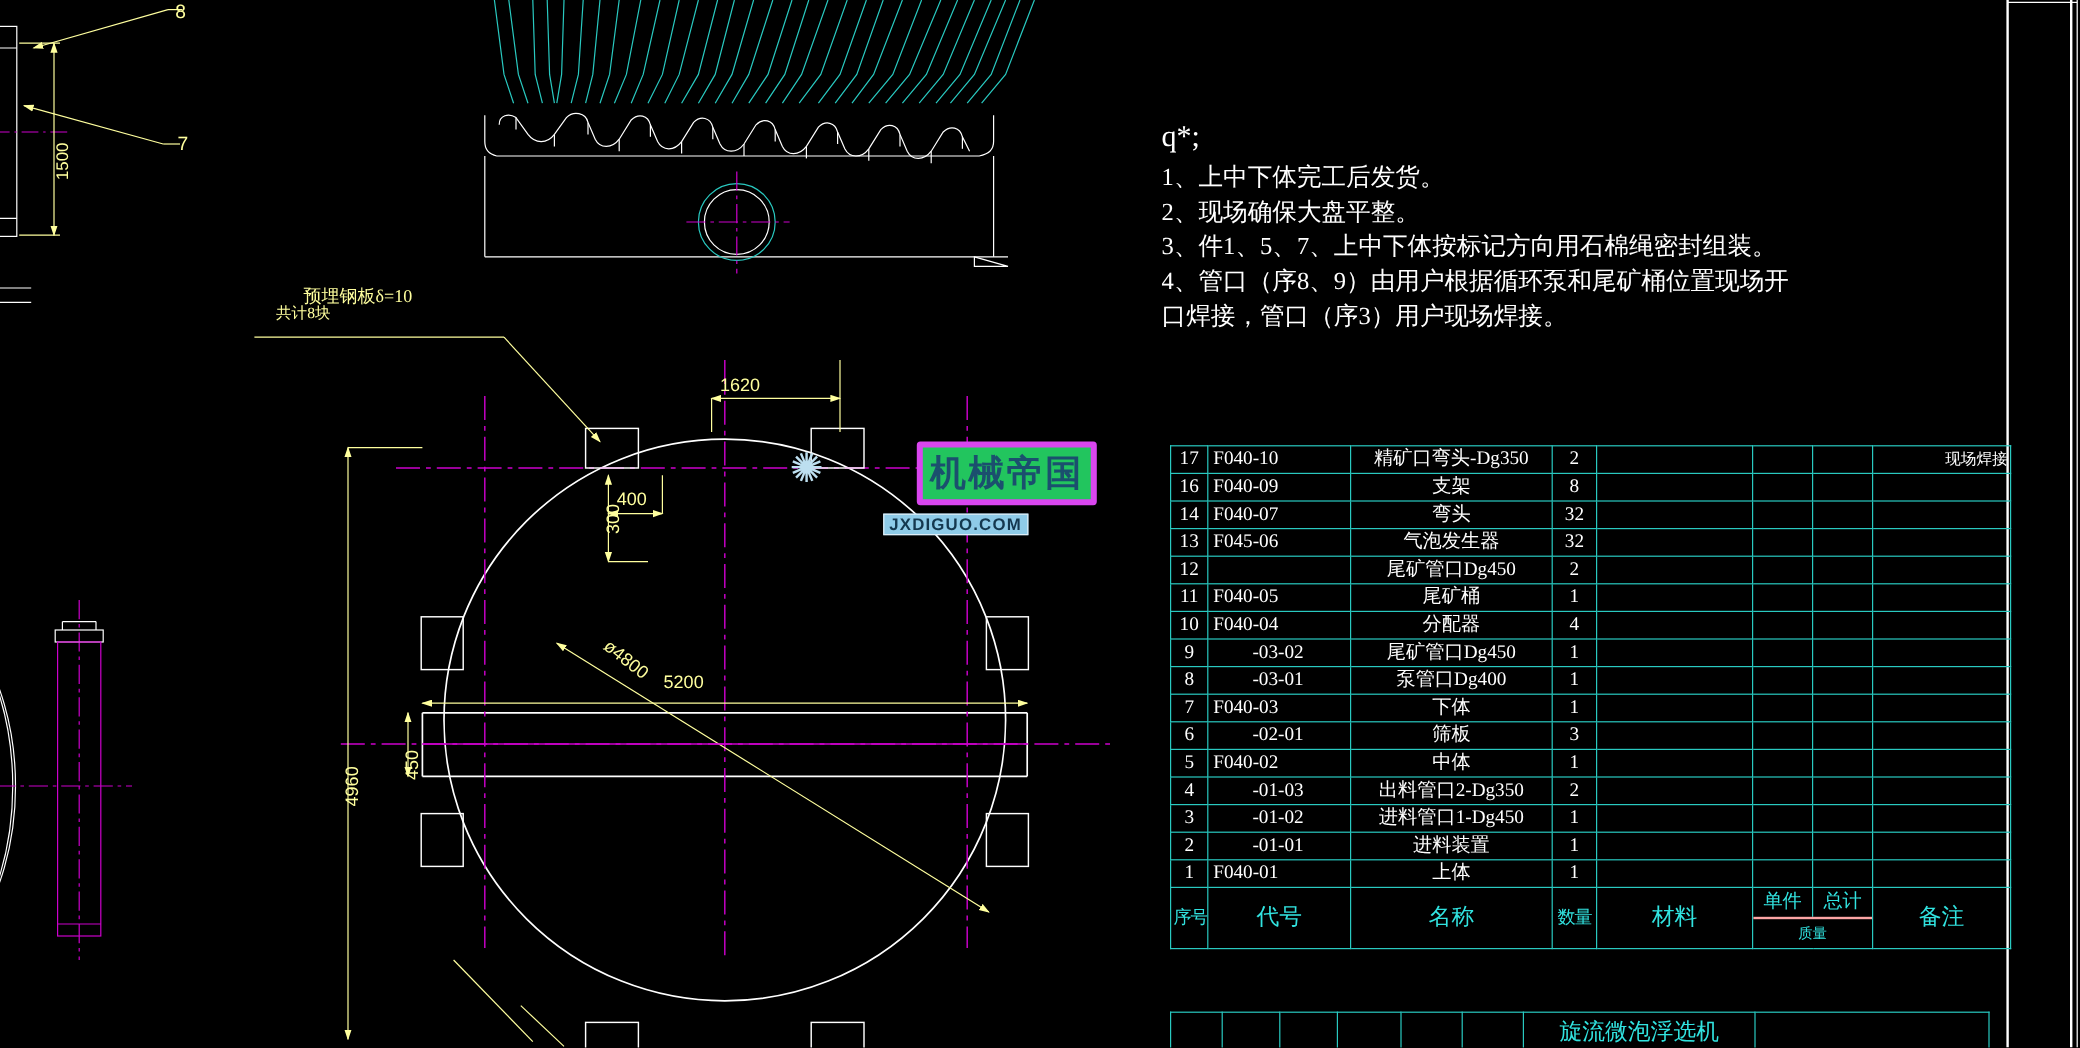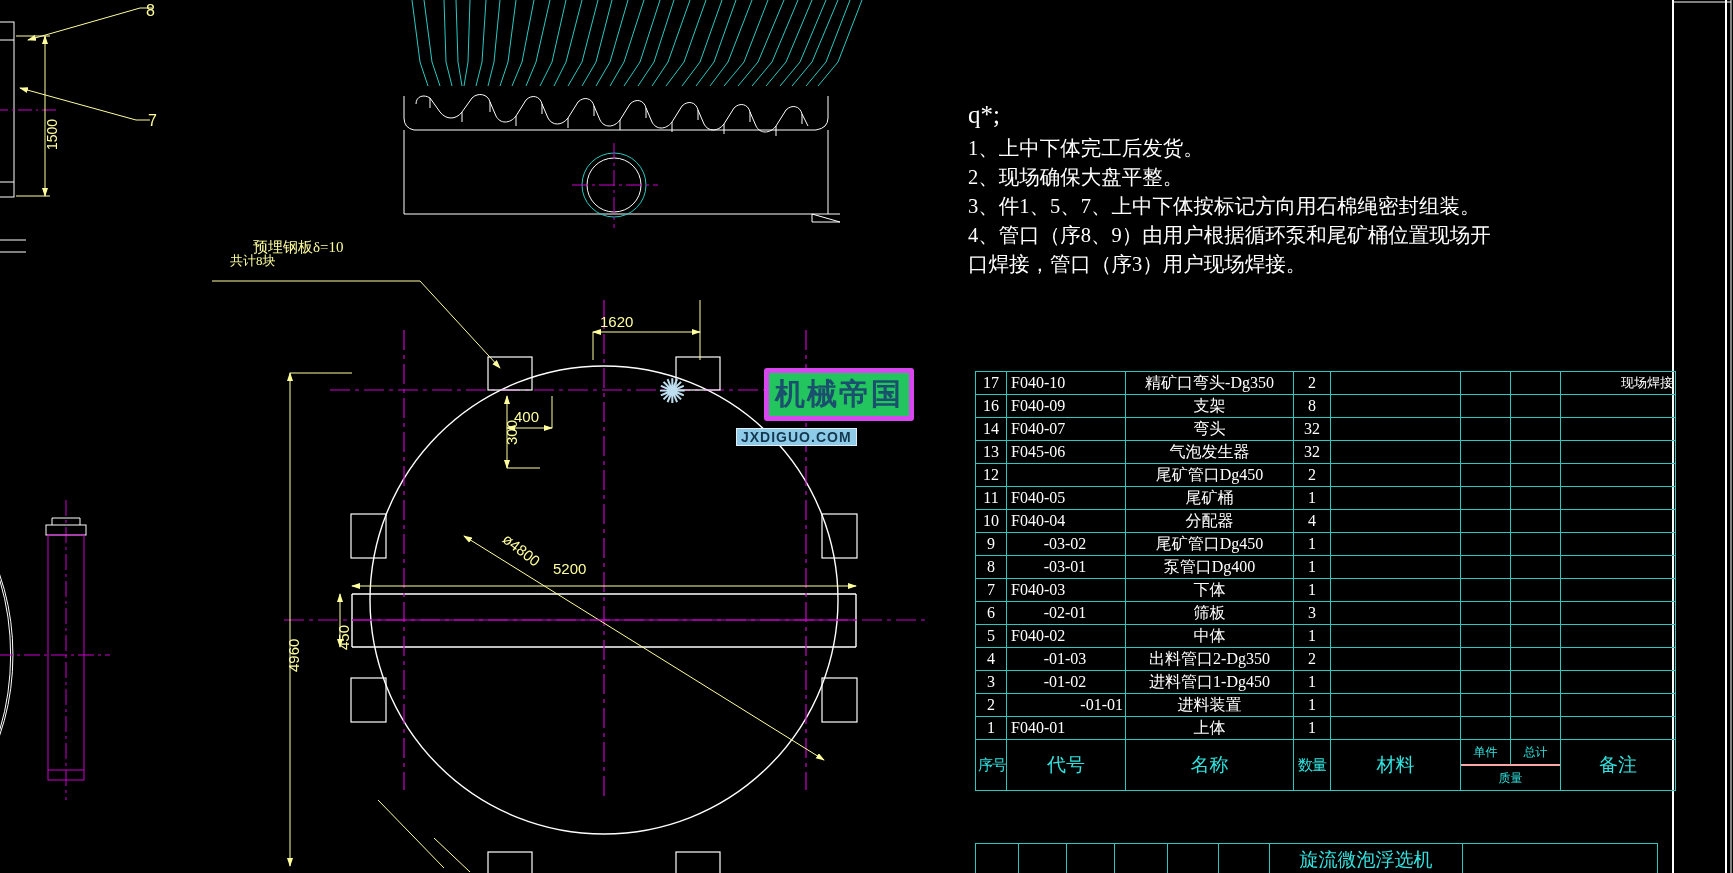--- a/index.html
+++ b/index.html
@@ -36,21 +36,21 @@
   .col-qty{width:32px;}
   .col-mat{width:125px;}
   .col-m1{width:45px;}
   .col-m2{width:45px;}
   .col-rmk{width:110px;}
   #bom tr.hdr td{color:#31e3e0;text-align:center;height:50px;font-size:19px;
                  vertical-align:middle;}
   .hdr-stack{display:block;font-size:15px;line-height:11px;letter-spacing:-1px;}
   .mass-wrap{display:flex;flex-direction:column;height:100%;}
   .mass-top{display:flex;flex:1;}
-  .mass-top span{flex:1;font-size:12px;line-height:24px;}
+  .mass-top span{flex:1;font-size:16px;line-height:24px;}
   .mass-top span:first-child{border-right:1px solid #29c9c0;}
   .mass-bot{flex:1;border-top:2px solid #fca5a5;font-size:12px;line-height:24px;}
   td.mass-cell{padding:0 !important;}
   #bom td.rmk{font-size:13px;text-align:right;}
 
   
   #titleblk{position:absolute;left:975px;top:843px;width:658px;height:40px;}
   #titleblk table{border-collapse:collapse;table-layout:fixed;width:658px;}
   #titleblk td{border:1px solid #29c9c0;height:30px;color:#31e3e0;font-size:19px;
                text-align:center;overflow:hidden;white-space:nowrap;}
@@ -464,21 +464,21 @@
           <td class="col-code l" style="text-align: center; padding-left: 0px;">-01-02</td>
           <td class="col-name c">进料管口1-Dg450</td>
           <td class="col-qty c">1</td>
           <td class="col-mat c"></td>
           <td class="col-m1 c"></td>
           <td class="col-m2 c"></td>
           <td class="col-rmk rmk"></td>
         </tr>
         <tr>
           <td class="col-no c">2</td>
-          <td class="col-code l" style="text-align: right; padding-left: 0px;">-01-01</td>
+          <td class="col-code l" style="text-align: center; padding-left: 0px;">-01-01</td>
           <td class="col-name c">进料装置</td>
           <td class="col-qty c">1</td>
           <td class="col-mat c"></td>
           <td class="col-m1 c"></td>
           <td class="col-m2 c"></td>
           <td class="col-rmk rmk"></td>
         </tr>
         <tr>
           <td class="col-no c">1</td>
           <td class="col-code l">F040-01</td>

